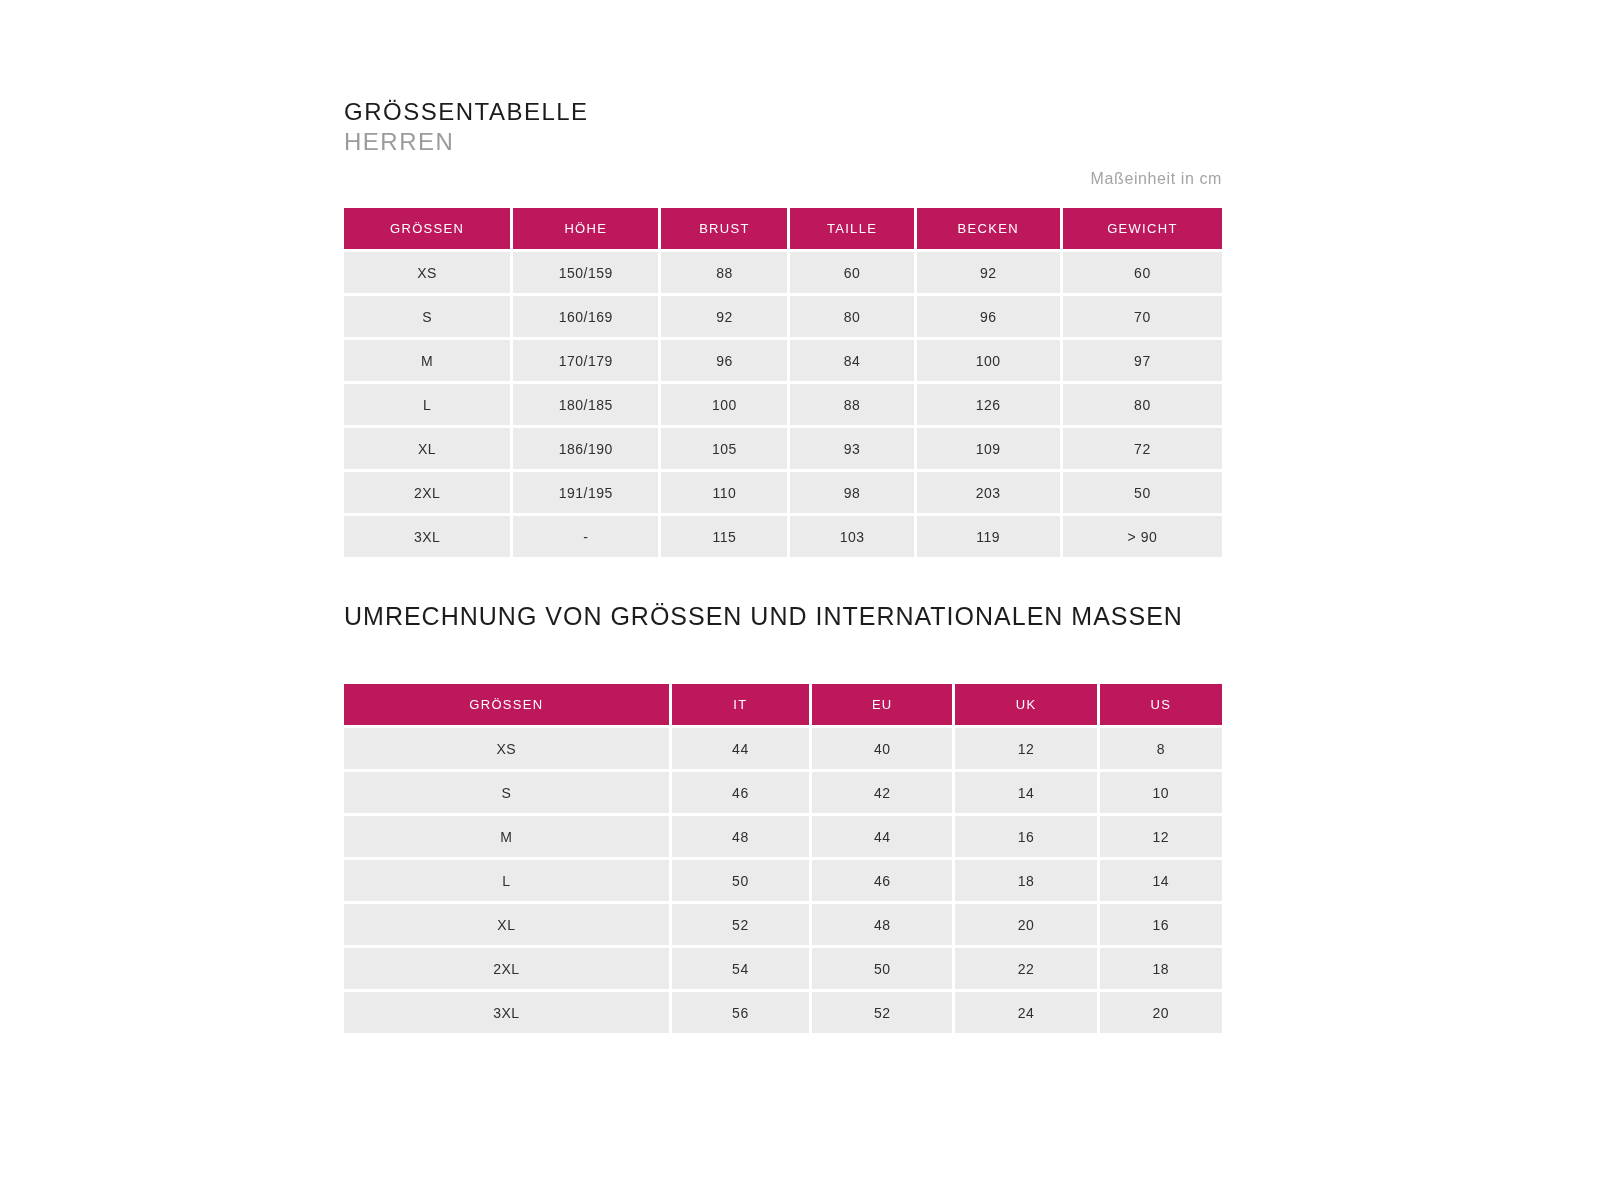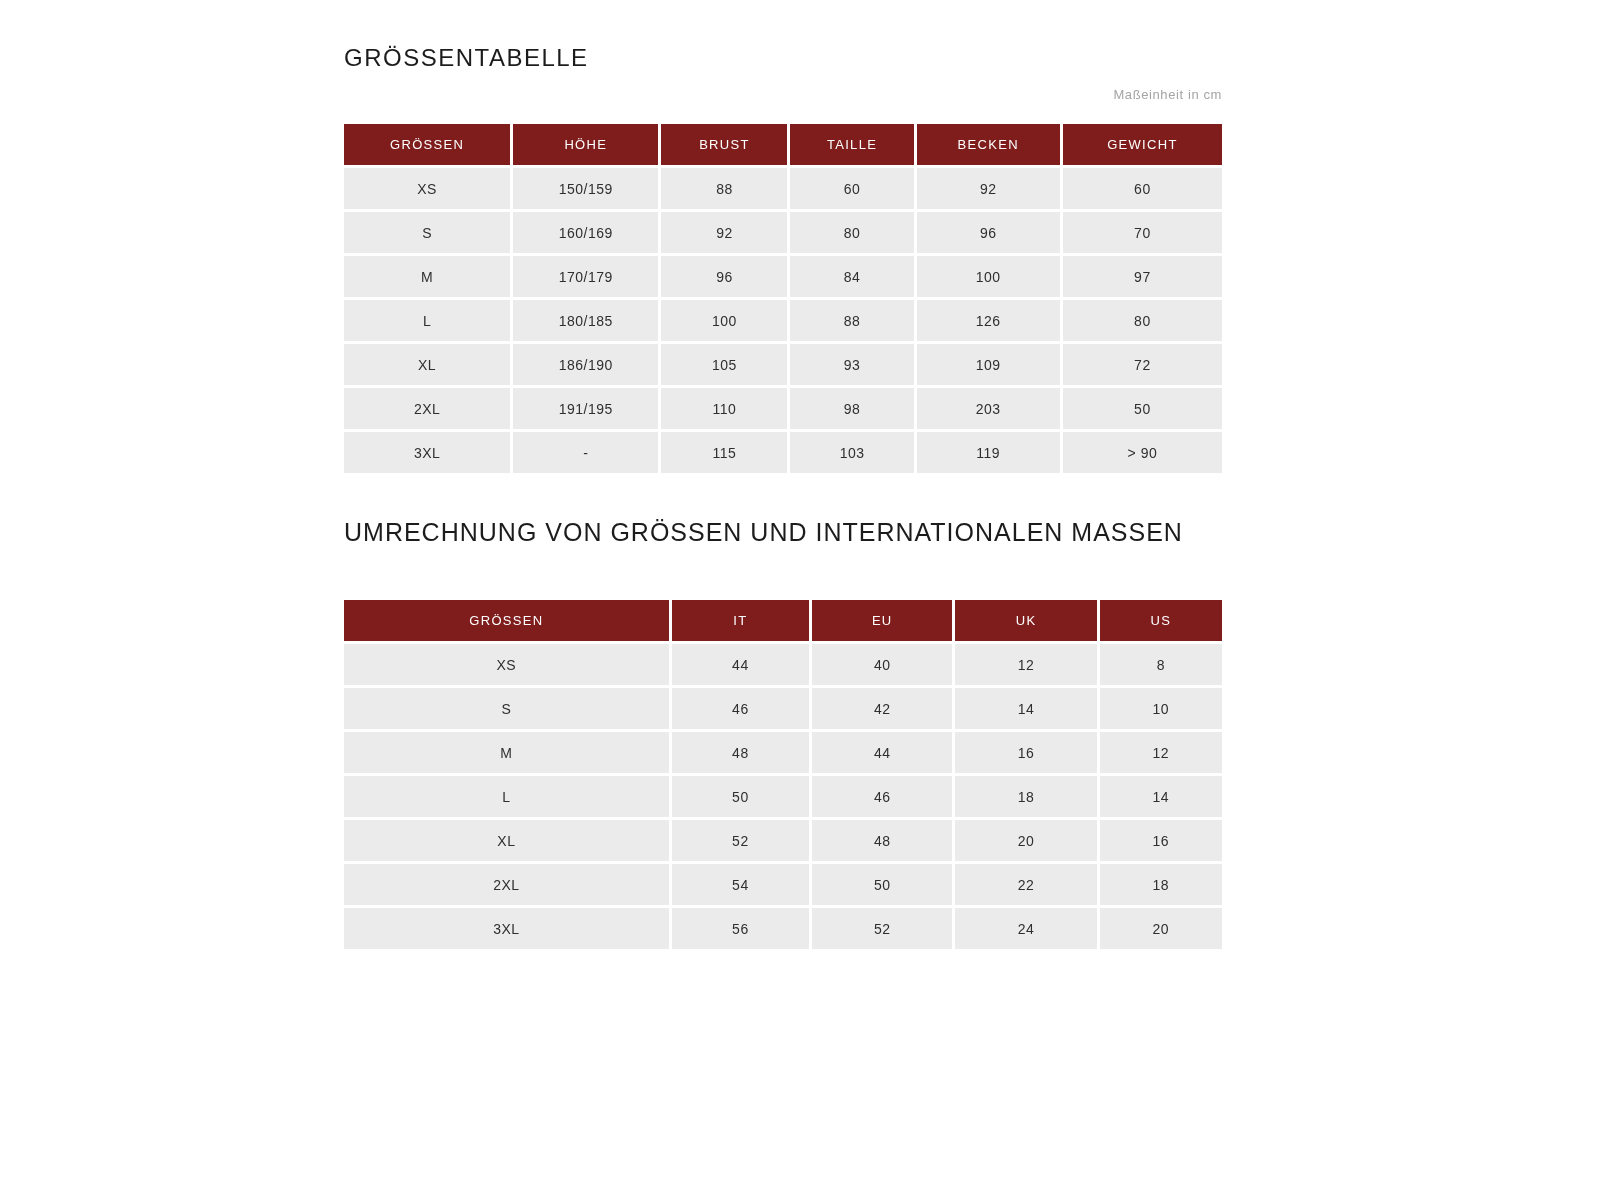--- a/index.html
+++ b/index.html
@@ -5,60 +5,60 @@
   * { box-sizing: border-box; margin: 0; padding: 0; }
   html, body {
     width: 1600px; height: 1200px;
     background: #ffffff;
     font-family: "Liberation Sans", "DejaVu Sans", sans-serif;
     overflow: hidden;
   }
   .page {
     width: 878px;
     margin-left: 344px;
-    padding-top: 43px;
+    padding-top: 97px;
   }
   .page-title {
     font-size: 24px;
     line-height: 30px;
     font-weight: 500;
     letter-spacing: 1.5px;
     color: #1c1c1c;
   }
   .page-subtitle {
     font-size: 24px;
     line-height: 30px;
     font-weight: 500;
     letter-spacing: 1.5px;
     color: #9b9b9b;
   }
   .unit-note {
     margin-top: 14px;
-    font-size: 13px;
+    font-size: 16px;
     line-height: 15px;
     letter-spacing: 0.6px;
     color: #a4a4a4;
     text-align: right;
   }
   .table-wrap { margin: 19px -3px -3px -3px; }
   .table-wrap.second { margin: 50px -3px -3px -3px; }
   table {
     border-collapse: separate;
     border-spacing: 3px;
     table-layout: fixed;
     width: 884px;
   }
   th, td {
     height: 41px;
     text-align: center;
     vertical-align: middle;
     white-space: nowrap;
   }
   th {
-    background: #7f1d1d;
+    background: #be185d;
     color: #ffffff;
     font-weight: 400;
     font-size: 13px;
     letter-spacing: 1.3px;
     text-transform: uppercase;
   }
   td {
     background: #ebebeb;
     color: #2f2f2f;
     font-size: 14px;
@@ -73,20 +73,21 @@
     color: #1c1c1c;
     white-space: nowrap;
   }
 </style>
 </head>
 <body>
 
 <div class="page">
 
   <h1 class="page-title">GRÖSSENTABELLE</h1>
+  <h2 class="page-subtitle">HERREN</h2>
 
   <div class="unit-note">Maßeinheit in cm</div>
 
   <div class="table-wrap">
     <table>
       <colgroup>
         <col style="width:166px">
           <col style="width:145px">
           <col style="width:126px">
         <col style="width:123px">

